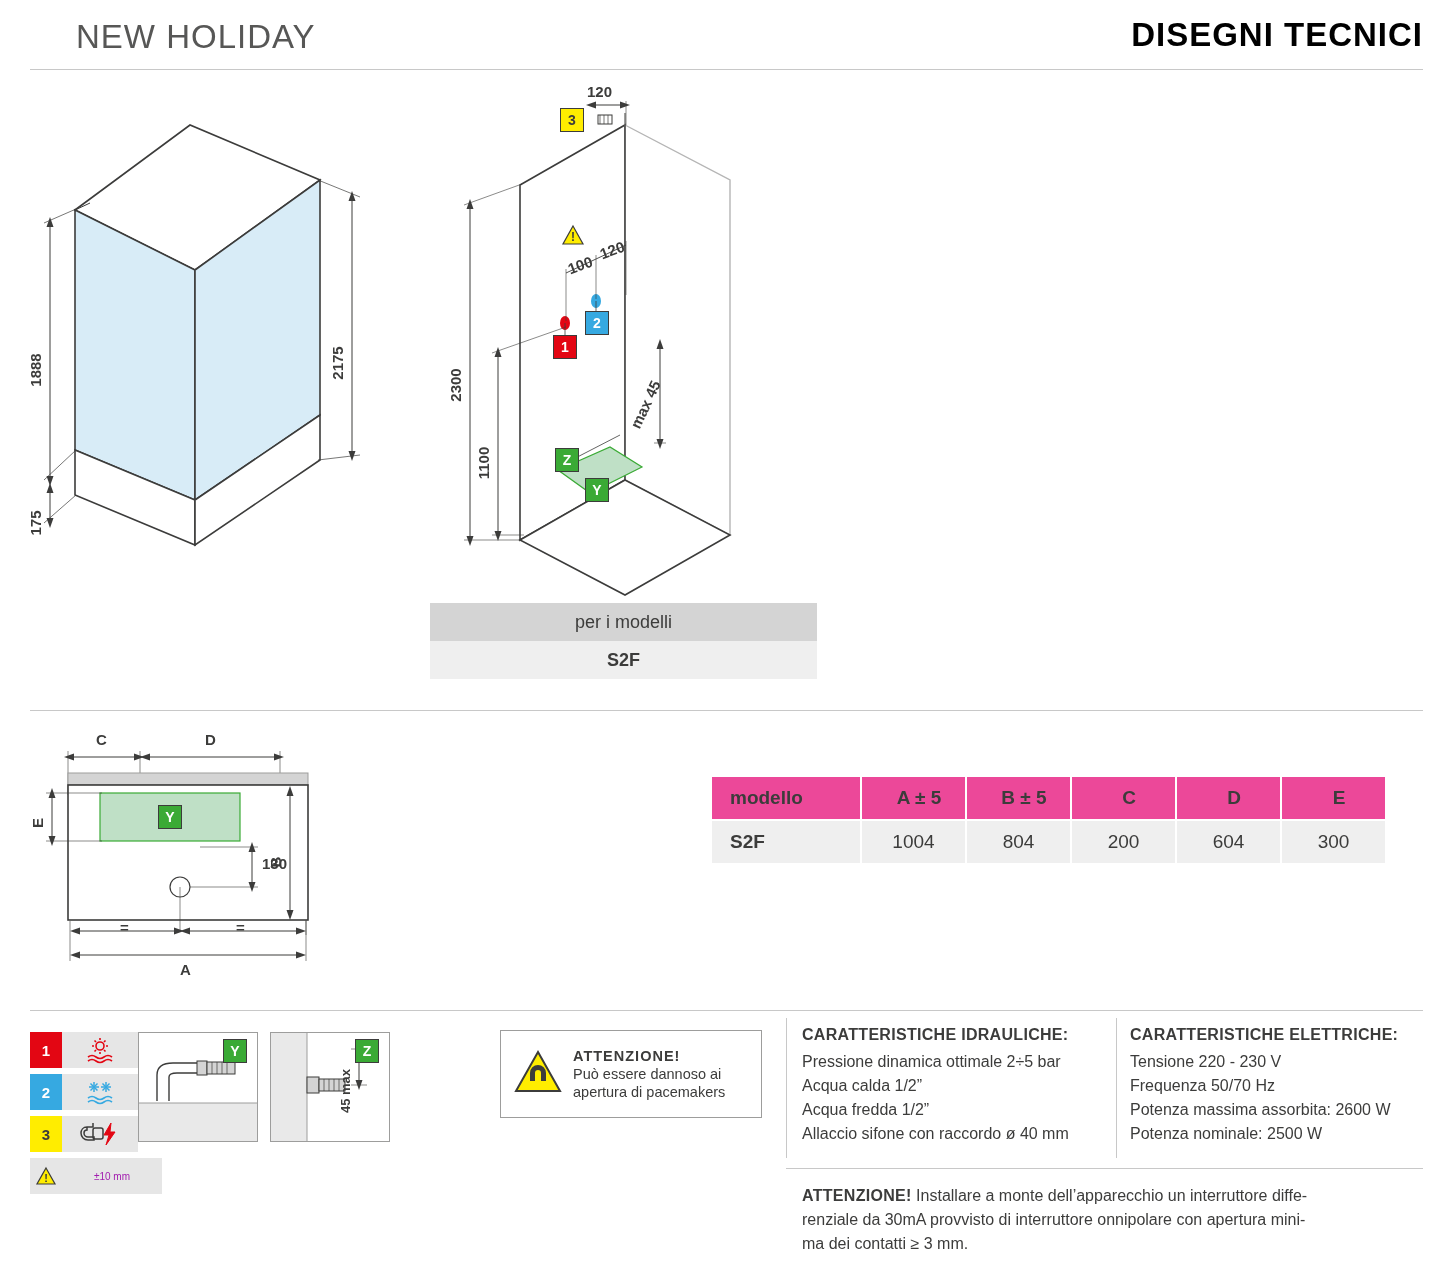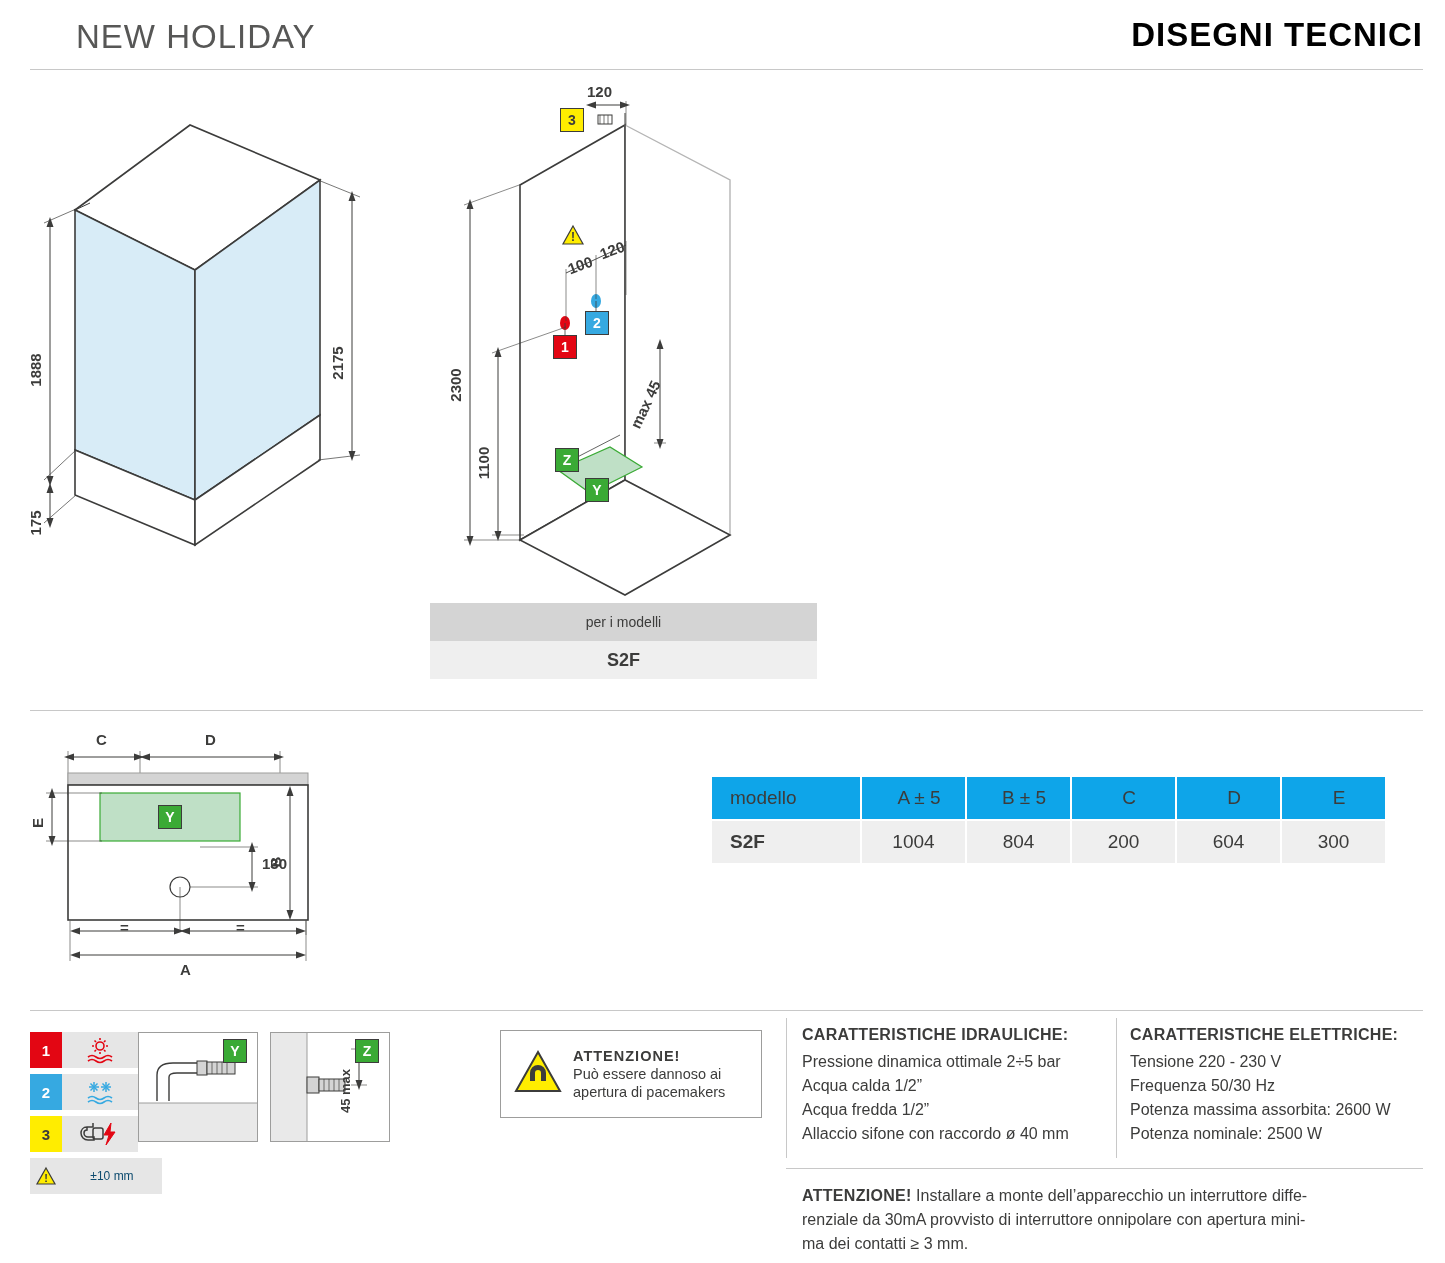--- a/index.html
+++ b/index.html
@@ -46,36 +46,36 @@
   }
   .chip.red { background: #e30613; }
   .chip.blue { background: #36a9e1; }
   .chip.yellow { background: #ffed00; color: #3c3c3b; }
   .chip.green { background: #3aaa35; }
 
   
   .models-box { position: absolute; left: 430px; top: 603px; width: 387px; }
   .models-row1 {
     background: #d4d4d4; height: 38px; display: flex; align-items: center; justify-content: center;
-    font-size: 14px; color: #3c3c3b;
+    font-size: 18px; color: #3c3c3b;
     width: 387px;
   }
   .models-row2 {
     background: #efefef; height: 38px; display: flex; align-items: center; justify-content: center;
     font-size: 18px; font-weight: 700; color: #3c3c3b;
     width: 387px;
   }
 
   
   .tbl { position: absolute; left: 710px; top: 775px; border-collapse: collapse; }
   .tbl td, .tbl th {
     border: 2px solid #ffffff; text-align: center; font-size: 19px;
     height: 44px; color: #3c3c3b;
   }
-  .tbl .hdr { background: #0ea5e9; font-weight: 400; }
+  .tbl .hdr { background: #ec4899; font-weight: 700; }
   .tbl .hdr.modello { text-align: left; padding-left: 18px; width: 150px; }
   .tbl .row { background: #efefef; }
   .tbl .row .modello { font-weight: 700; text-align: left; padding-left: 18px; }
   .tbl .colw { width: 105px; padding-left: 12px; }
 
   
   .legend { position: absolute; left: 30px; top: 1032px; }
   .lg-item { position: absolute; width: 108px; height: 36px; display: flex; }
   .lg-num { width: 32px; display: flex; align-items: center; justify-content: center;
             font-size: 15px; font-weight: 700; color: #fff; }
@@ -381,21 +381,21 @@
       </div>
     </div>
 
     <div class="lg-item warn" style="left:0px; top:126px; width:132px;">
       <div class="lg-num" style="background:#e6e6e6;">
         <svg width="22" height="20" viewBox="0 0 22 20">
           <polygon points="11,2 20,18 2,18" fill="#ffed00" stroke="#3c3c3b" stroke-width="1.2"></polygon>
           <text x="11" y="16" font-size="11" font-family="Liberation Sans" text-anchor="middle" fill="#3c3c3b" font-weight="bold">!</text>
         </svg>
       </div>
-      <div class="lg-ico" style="font-size:12px; color:#0c4a6e;">±10 mm</div>
+      <div class="lg-ico" style="font-size:10px; color:#a21caf;">±10 mm</div>
     </div>
 
     <div class="detail-box" style="left:108px; top:0px; width:120px; height:110px;">
       <svg width="118" height="108" viewBox="0 0 118 108">
         <rect x="0" y="70" width="118" height="38" fill="#e9e9e9"></rect>
         <line x1="0" y1="70" x2="118" y2="70" stroke="#9d9d9c" stroke-width="1"></line>
         <path d="M18,68 L18,42 Q18,30 34,30 L60,30" fill="none" stroke="#3c3c3b" stroke-width="1.4"></path>
         <path d="M30,68 L30,44 Q30,40 38,40 L60,40" fill="none" stroke="#3c3c3b" stroke-width="1.4"></path>
         <rect x="58" y="28" width="10" height="14" fill="#d4d4d4" stroke="#3c3c3b" stroke-width="1"></rect>
         <rect x="68" y="29" width="28" height="12" fill="#d4d4d4" stroke="#3c3c3b" stroke-width="1"></rect>
@@ -451,21 +451,21 @@
     <div class="col-h" style="margin-bottom:6px;">CARATTERISTICHE IDRAULICHE:</div>
     <div class="col-l">Pressione dinamica ottimale 2÷5 bar</div>
     <div class="col-l">Acqua calda 1/2”</div>
     <div class="col-l">Acqua fredda 1/2”</div>
     <div class="col-l">Allaccio sifone con raccordo ø 40 mm</div>
   </div>
 
   <div style="position:absolute; left:1130px; top:1026px; width:300px;">
     <div class="col-h" style="margin-bottom:6px;">CARATTERISTICHE ELETTRICHE:</div>
     <div class="col-l">Tensione 220 - 230 V</div>
-    <div class="col-l">Frequenza 50/30 Hz</div>
+    <div class="col-l">Frequenza 50/70 Hz</div>
     <div class="col-l">Potenza massima assorbita: 2600 W</div>
     <div class="col-l">Potenza nominale: 2500 W</div>
   </div>
 
   <div style="position:absolute; left:802px; top:1184px; width:630px;">
     <div class="col-l" style="line-height:1.5;">
       <span class="col-h">ATTENZIONE!</span><span> Installare a monte dell’apparecchio un interruttore diffe-</span>
     </div>
     <div class="col-l">renziale da 30mA provvisto di interruttore onnipolare con apertura mini-</div>
     <div class="col-l">ma dei contatti ≥ 3 mm.</div>

